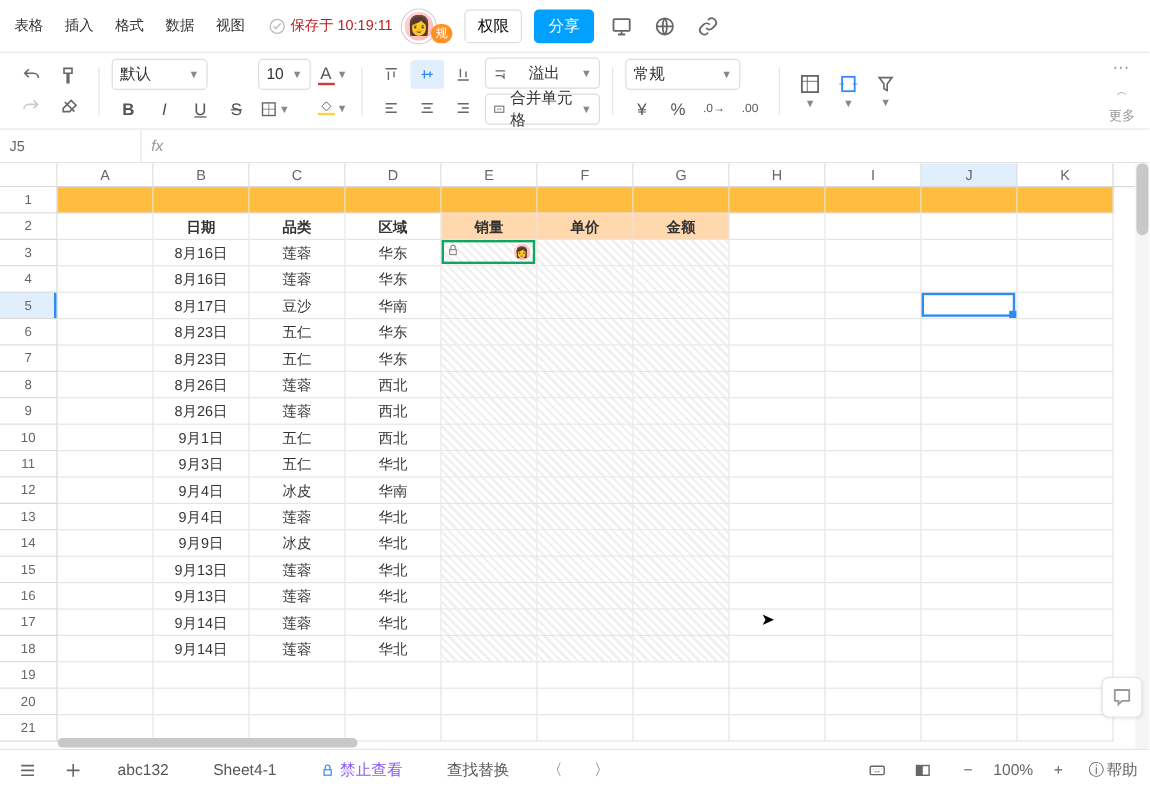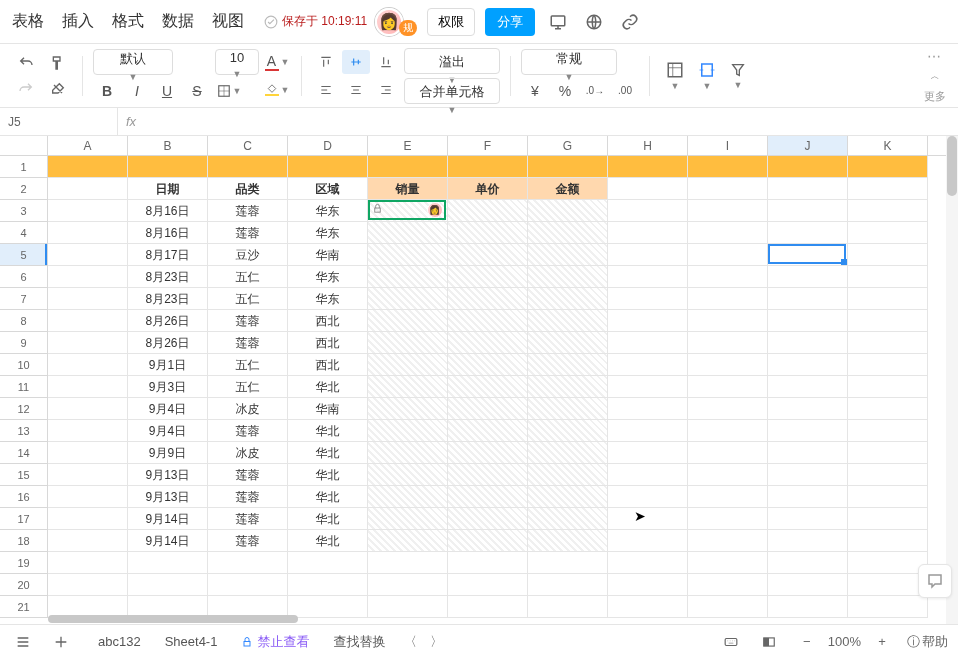--- a/index.html
+++ b/index.html
@@ -1,39 +1,39 @@
 <!DOCTYPE html>
 <html><head>
 <meta charset="utf-8">
 <style>
   * { box-sizing: border-box; margin: 0; padding: 0; }
   body { font-family: -apple-system, BlinkMacSystemFont, "Segoe UI", "PingFang SC", "Microsoft YaHei", sans-serif; font-size: 13px; color: #333; background: #fff; width: 958px; height: 658px; overflow: hidden; position: relative; }
   
   .topbar { display: flex; align-items: center; height: 44px; padding: 0 12px; border-bottom: 1px solid #e5e5e5; gap: 8px; }
   .menus { display: flex; gap: 18px; }
-  .menu-item { cursor: pointer; font-size: 16px; text-align: center; }
+  .menu-item { cursor: pointer; font-size: 12px; text-align: center; }
   .save-status { display: flex; align-items: center; gap: 4px; color: #b91c1c; font-size: 12px; margin-left: 12px; }
   .doc-center { flex: 1; display: flex; justify-content: center; align-items: center; gap: 6px; }
   .doc-icon { width: 16px; height: 16px; background: #0fa663; border-radius: 2px; position: relative; }
   .doc-icon::after { content: ""; position: absolute; inset: 3px; border: 1px solid #fff; border-radius: 1px; }
   .doc-title { font-weight: 600; font-size: 14px; }
   .top-right { display: flex; align-items: center; gap: 10px; }
   .avatar { width: 28px; height: 28px; border-radius: 50%; background: linear-gradient(135deg,#ffd6d6,#ffb4b4); border: 2px solid #fff; box-shadow: 0 0 0 1px #ccc; display:flex; align-items:center; justify-content:center; font-size:16px; }
   .badge-orange { background:#ff9226; color:#fff; font-size:10px; border-radius:8px; padding:1px 4px; margin-left:-14px; margin-top:12px; z-index:2; position:relative;}
   .btn-plain { border: 1px solid #ddd; border-radius: 4px; padding: 4px 10px; background: #fff; font-size: 13px; cursor: pointer; }
   .btn-primary { background: #00a0ff; color:#fff; border:none; border-radius:4px; padding:5px 12px; font-size:13px; cursor:pointer; }
   .icon-btn { width: 26px; height: 26px; display:flex; align-items:center; justify-content:center; cursor:pointer; color:#666; border-radius:4px; }
   
   .toolbar { display:flex; align-items:center; height:64px; padding:0 12px; border-bottom:1px solid #e5e5e5; gap:4px; flex-wrap:wrap; position:relative; }
   .tb-group { display:flex; align-items:center; gap:2px; }
   .tb-col { display:flex; flex-direction:column; gap:2px; }
   .tb-btn { width:28px; height:24px; display:flex; align-items:center; justify-content:center; cursor:pointer; color:#555; border-radius:3px; font-size:14px; }
   .tb-btn.active { background:#e1eefb; }
   .tb-sep { width:1px; height:40px; background:#e5e5e5; margin:0 6px; }
-  .tb-select { display:flex; align-items:center; border:1px solid #ddd; border-radius:4px; height:26px; padding:0 6px; gap:4px; cursor:pointer; font-size:13px;flex-direction:column; }
+  .tb-select { display:flex; align-items:center; border:1px solid #ddd; border-radius:4px; height:26px; padding:0 6px; gap:4px; cursor:pointer; font-size:13px; }
   .tb-select.wide { width:80px; justify-content:space-between; }
   .tb-select.wider { width:96px; justify-content:space-between; }
   .tb-label-btn { display:flex; flex-direction:column; align-items:center; gap:2px; cursor:pointer; padding:2px 6px; font-size:11.5px; color:#555; }
   .chev { font-size:9px; color:#888; }
   .color-underline { width:14px; height:2px; background:#d93636; }
   .color-underline.yellow { background:#ffd43b; }
   .toolbar-right { position:absolute; right:12px; top:0; bottom:0; display:flex; flex-direction:column; align-items:center; justify-content:center; gap:6px; color:#999; font-size:11px; }
   .more-dots { letter-spacing:2px; font-size:14px; }
   
   .namebox-row { display:flex; align-items:center; height:28px; border-bottom:1px solid #e5e5e5; }
@@ -63,21 +63,21 @@
   .lock-icon { position:absolute; left:4px; top:3px; color:#888; font-size:11px; }
   .mini-avatar { position:absolute; right:4px; top:2px; width:16px; height:16px; border-radius:50%; background:linear-gradient(135deg,#ffd6d6,#ffb4b4); border:1px solid #fff; font-size:9px; display:flex; align-items:center; justify-content:center;}
   .cursor-arrow { position:absolute; color:#000; font-size:14px; pointer-events:none; }
   
   .vscroll { position:absolute; right:0; top:0; bottom:0; width:12px; background:#f5f5f5; }
   .vscroll-thumb { position:absolute; top:0; width:10px; left:1px; height:60px; background:#c8c8c8; border-radius:5px; }
   .hscroll { position:absolute; left:48px; right:0; bottom:0; height:10px; }
   .hscroll-thumb { position:absolute; left:0; width:250px; height:8px; top:1px; background:#c8c8c8; border-radius:4px; }
   
   .bottombar { display:flex; align-items:center; height:34px; border-top:1px solid #e5e5e5; padding:0 10px; gap:12px; font-size:13px; position:absolute; bottom:0; left:0; right:0; background:#fff;}
-  .tabs { display:flex; align-items:center; gap:0; flex:1; }
+  .tabs { display:flex; align-items:center; gap:13px; flex:1; }
   .tab { padding:4px 12px; cursor:pointer; color:#555; border-radius:3px 3px 0 0; }
   .tab.locked { color:#8b5cf6; display:flex; gap:4px; align-items:center;}
   .right-tools { display:flex; align-items:center; gap:12px; color:#666; }
   .zoom { display:flex; align-items:center; gap:8px; }
   .float-comment { position:absolute; right:6px; bottom:60px; width:34px; height:34px; background:#fff; border:1px solid #e5e5e5; border-radius:6px; display:flex; align-items:center; justify-content:center; color:#999; box-shadow:0 1px 3px rgba(0,0,0,0.08); }
   
   svg { display:block; }
 </style>
 </head>
 <body>

